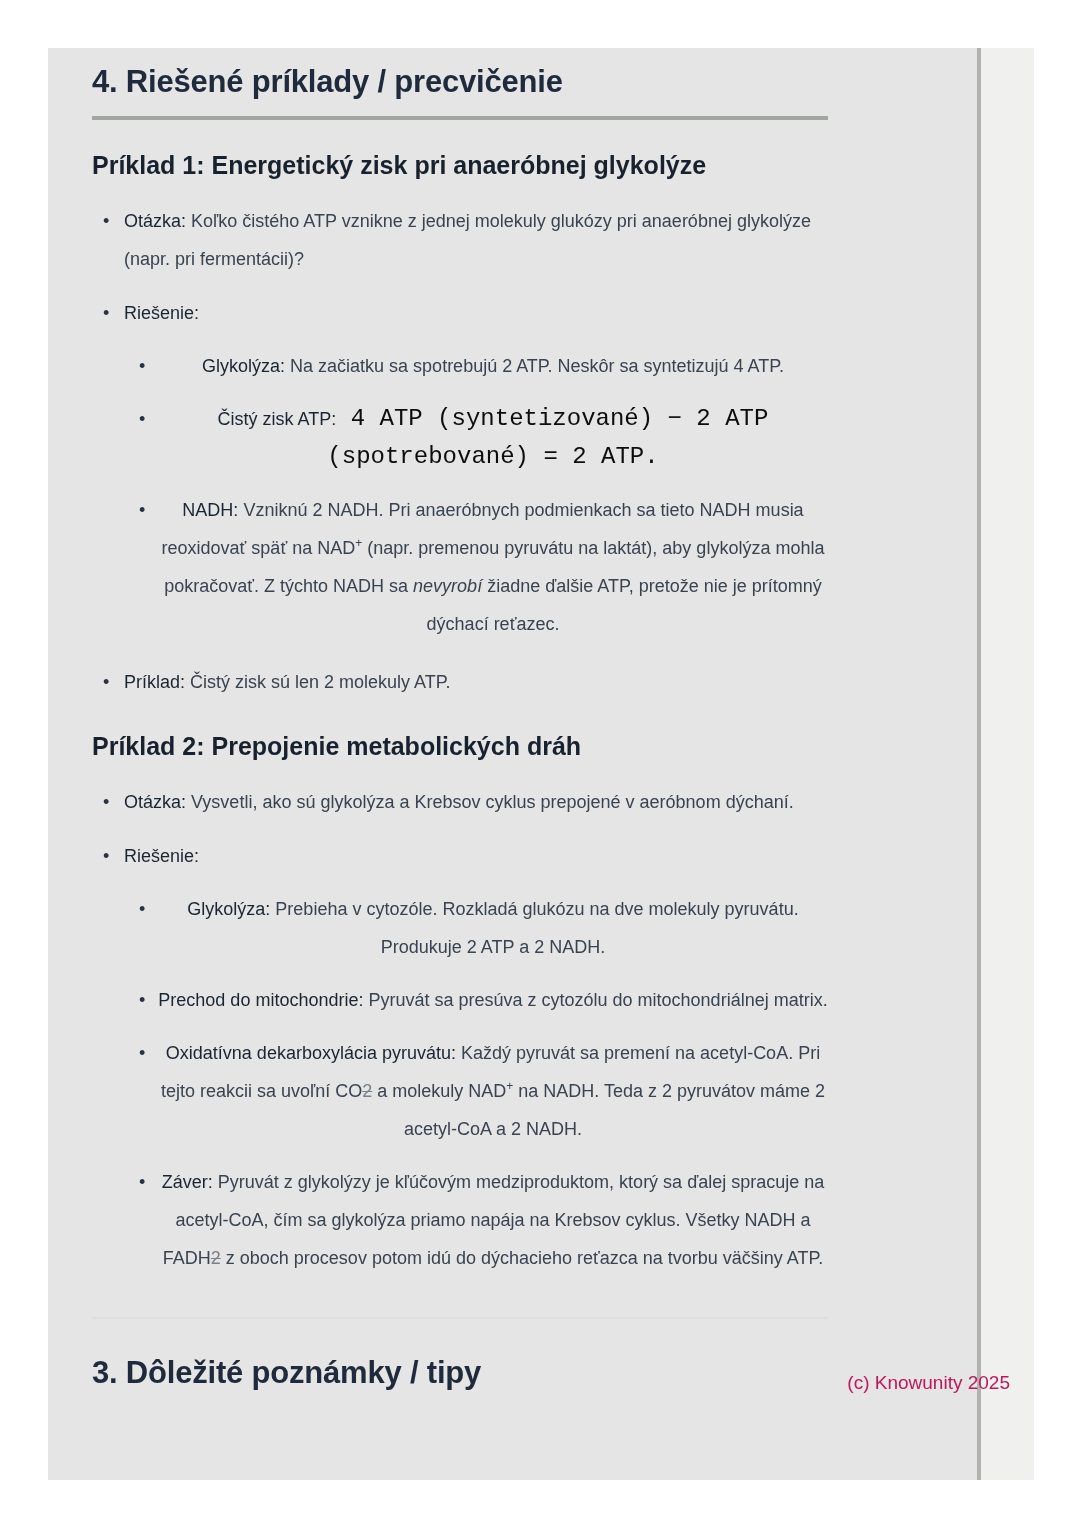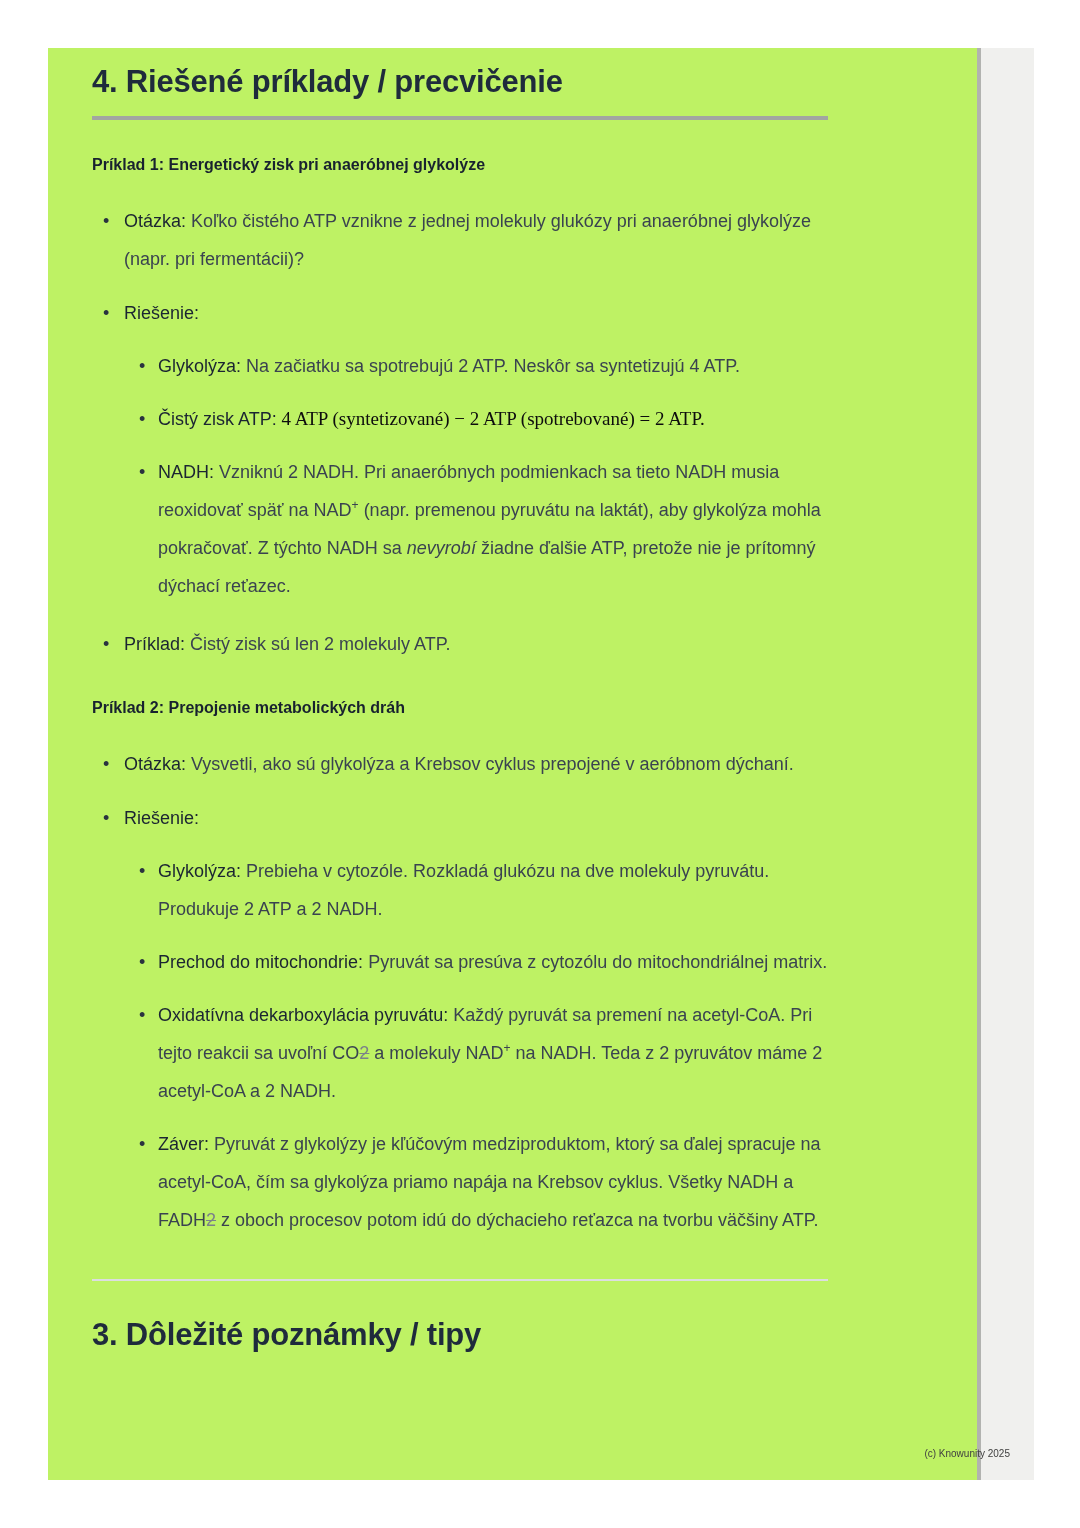--- a/index.html
+++ b/index.html
@@ -8,21 +8,21 @@
     width: 1080px; height: 1528px;
     background: #ffffff;
     font-family: "Liberation Sans", sans-serif;
     position: relative;
     overflow: hidden;
   }
   .page {
     position: absolute;
     left: 48px; top: 48px;
     width: 986px; height: 1432px;
-    background: #bef264;
+    background: #e5e5e5;
   }
   .scroll-strip {
     position: absolute;
     top: 0; right: 0;
     width: 57px; height: 100%;
     background: #f0f0ee;
     border-left: 4px solid #b2b3b0;
   }
   .content {
     position: absolute;
@@ -42,21 +42,21 @@
     height: 4px;
     background: #a2a6a1;
     margin-top: 14px;
   }
   .rule-light {
     height: 2px;
     background: #dcdee0;
     margin-top: 40px;
   }
   h3.ex-heading {
-    font-size: 16px;
+    font-size: 25px;
     line-height: 26px;
     font-weight: 700;
     color: #18222f;
     margin: 32px 0 0 0;
   }
   ul.blist {
     list-style: none;
     margin: 0; padding: 0;
     font-size: 18px;
     line-height: 38px;
@@ -68,53 +68,53 @@
     padding-left: 32px;
     margin-top: 16px;
   }
   li.lv1::before {
     content: "\2022";
     position: absolute;
     left: 11px; top: 0;
     color: #2a333f;
   }
   li.lv1.answer { margin-top: 20px; }
-  ul.nested { margin-top: 0; }
+  ul.nested { margin-top: 0; text-align: center; }
   li.lv2 {
     position: relative;
     padding-left: 34px;
     margin-top: 15px;
   }
   li.lv2::before {
     content: "\2022";
     position: absolute;
     left: 15px; top: 0;
     color: #2a333f;
   }
   .lbl { font-weight: 400; color: #1b2532; }
   .math {
-    font-family: Liberation Serif, serif;
-    font-size: 19px;
+    font-family: Liberation Mono, monospace;
+    font-size: 24px;
     color: #0d0d0d;
     margin-top: 33px;
   }
   sup.plus {
     font-size: 12px;
     line-height: 0;
   }
   s.sub2 {
     color: #7b818a;
     text-decoration: line-through;
   }
   em.it { }
   .watermark {
     position: absolute;
-    top: 1448px; right: 70px;
-    font-size: 10px;
-    color: #404040;
+    top: 1372px; right: 70px;
+    font-size: 19px;
+    color: #be185d;
     z-index: 5;
   }
 </style>
 </head>
 <body>
 
 <div class="page">
   <div class="content">
 
     <h1 class="sec-title">4. Riešené príklady / precvičenie</h1>

